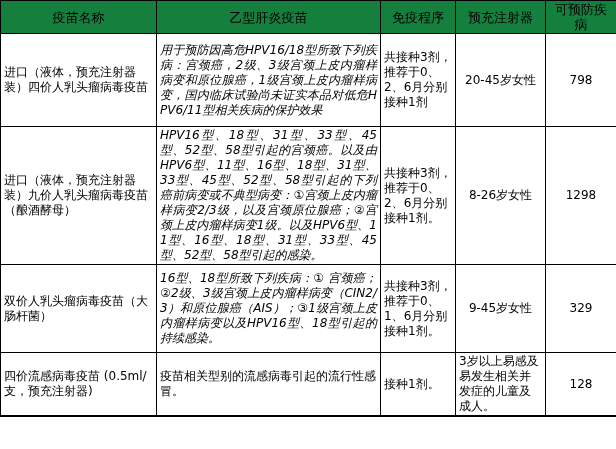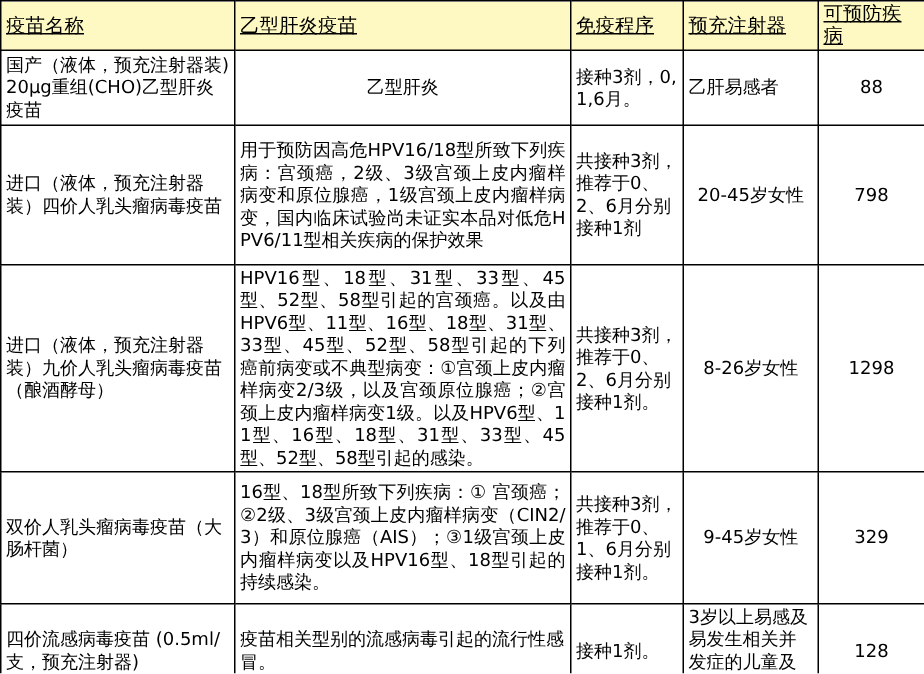--- a/index.html
+++ b/index.html
@@ -21,28 +21,27 @@
     border:1px solid #000;
     font-size:12px;
     line-height:15px;
     padding:1px 3px;
     vertical-align:middle;
     overflow:hidden;
     font-weight:normal;
     word-break:break-all;
   }
   table.vax th{
-    background:#fef9c3;
-    text-align:left;
+    background:#15803d;
+    text-align:center;
     font-size:13px;
-    text-decoration:underline;
   }
   .tc{text-align:center;}
   .tl{text-align:left;}
-  .tj{text-align:justify;text-justify:inter-ideograph;}
+  .tj{text-align:justify;text-justify:inter-ideograph;font-style:italic;}
   .c1{width:156px;}
   .c2{width:224px;}
   .c3{width:75px;}
   .c4{width:90px;}
   .c5{width:71px;}
 </style>
 </head>
 <body>
 
 <div class="page">
@@ -57,27 +56,20 @@
     <thead>
       <tr style="height:22px;">
         <th>疫苗名称</th>
         <th>乙型肝炎疫苗</th>
         <th>免疫程序</th>
         <th>预充注射器</th>
         <th>可预防疾病</th>
       </tr>
     </thead>
     <tbody>
-      <tr style="height:50px;">
-        <td class="tl">国产（液体，预充注射器装)20μg重组(CHO)乙型肝炎疫苗</td>
-        <td class="tc">乙型肝炎</td>
-        <td class="tl">接种3剂，0,1,6月。</td>
-        <td class="tl">乙肝易感者</td>
-        <td class="tc">88</td>
-      </tr>
       <tr style="height:93px;">
         <td class="tl">进口（液体，预充注射器装）四价人乳头瘤病毒疫苗</td>
         <td class="tj">用于预防因高危HPV16/18型所致下列疾病：宫颈癌，2级、3级宫颈上皮内瘤样病变和原位腺癌，1级宫颈上皮内瘤样病变，国内临床试验尚未证实本品对低危HPV6/11型相关疾病的保护效果</td>
         <td class="tl">共接种3剂，推荐于0、2、6月分别接种1剂</td>
         <td class="tc">20-45岁女性</td>
         <td class="tc">798</td>
       </tr>
       <tr style="height:134px;">
         <td class="tl">进口（液体，预充注射器装）九价人乳头瘤病毒疫苗（酿酒酵母）</td>
         <td class="tj">HPV16型、18型、31型、33型、45型、52型、58型引起的宫颈癌。以及由HPV6型、11型、16型、18型、31型、33型、45型、52型、58型引起的下列癌前病变或不典型病变：①宫颈上皮内瘤样病变2/3级，以及宫颈原位腺癌；②宫颈上皮内瘤样病变1级。以及HPV6型、11型、16型、18型、31型、33型、45型、52型、58型引起的感染。</td>

